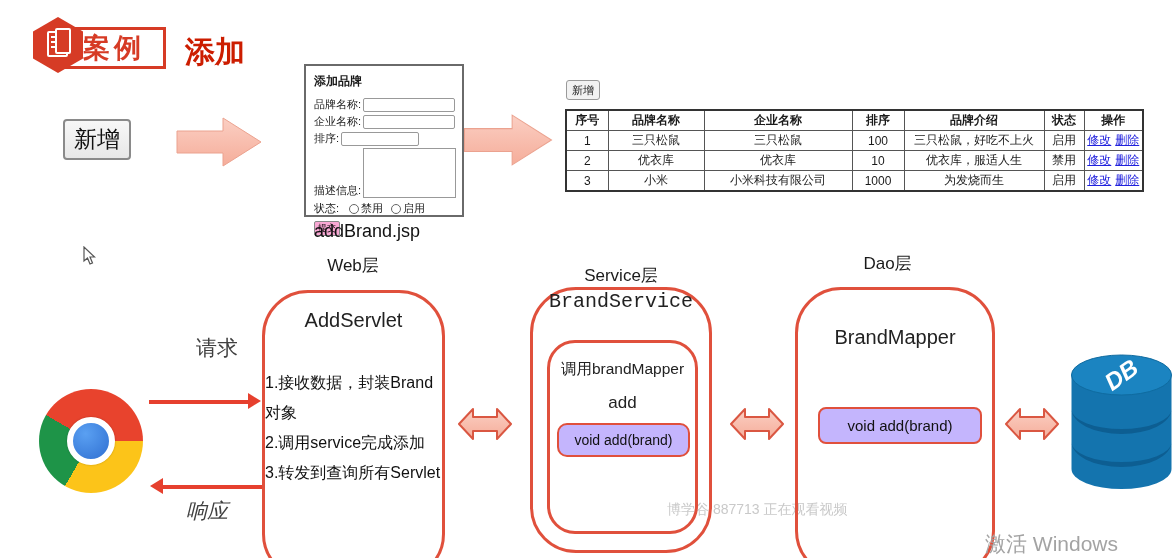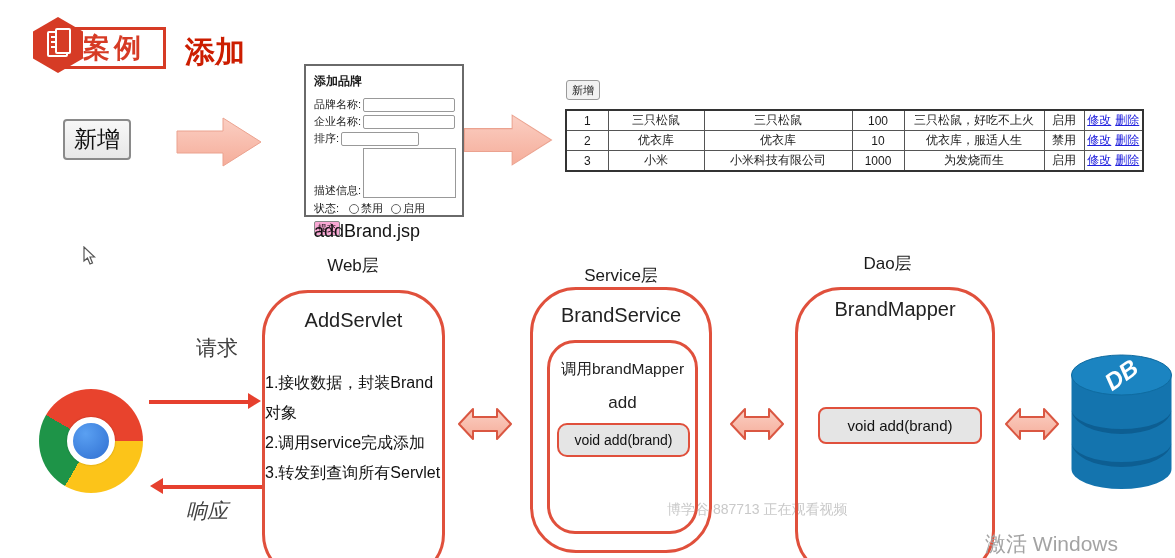--- a/index.html
+++ b/index.html
@@ -50,21 +50,21 @@
   .brand-table{border:2px solid #333;}
   .brand-table th{font-weight:bold;background:#fff;}
   .tlink{color:#2121dd;text-decoration:underline;cursor:pointer;margin:0 2px;}
 
   
   .layer-title{font-size:17px;color:#1a1a1a;text-align:center;}
   .layer-box{border:3.5px solid #e0503c;border-radius:46px;background:transparent;box-sizing:border-box;z-index:2;}
   .box-title{text-align:center;font-size:20px;color:#222;}
   .web-lines{font-size:16px;line-height:30px;color:#111;padding-left:0;white-space:nowrap;}
   .inner-box{border:3px solid #e0503c;border-radius:28px;background:transparent;box-sizing:border-box;}
-  .mini-box{border:2.5px solid #e0503c;border-radius:10px;background:#e5e5e5;box-sizing:border-box;
+  .mini-box{border:2.5px solid #e0503c;border-radius:10px;background:#c4b5fd;box-sizing:border-box;
         display:flex;align-items:center;justify-content:center;font-size:15px;color:#111;}
 
   .req-line{height:3.5px;background:#e6402e;z-index:2;}
   .req-line .head-r{position:absolute;right:-12px;top:-7px;width:0;height:0;
         border-left:13px solid #e6402e;border-top:8.5px solid transparent;border-bottom:8.5px solid transparent;}
   .req-line .head-l{position:absolute;left:-12px;top:-7px;width:0;height:0;
         border-right:13px solid #e6402e;border-top:8.5px solid transparent;border-bottom:8.5px solid transparent;}
   .flow-label{font-size:21px;color:#404040;}
 
   
@@ -150,20 +150,29 @@
     <colgroup>
       <col style="width:42px">
         <col style="width:96px">
         <col style="width:148px">
         <col style="width:52px">
       <col style="width:140px">
         <col style="width:40px">
         <col style="width:59px">
     </colgroup>
     <tbody>
+        <tr>
+      <th>序号</th>
+      <th>品牌名称</th>
+      <th>企业名称</th>
+      <th>排序</th>
+      <th>品牌介绍</th>
+      <th>状态</th>
+      <th>操作</th>
+    </tr>
     <tr>
       <td>1</td>
       <td>三只松鼠</td>
       <td>三只松鼠</td>
       <td>100</td>
       <td>三只松鼠，好吃不上火</td>
       <td>启用</td>
       <td><span class="tlink">修改</span><span class="tlink">删除</span></td>
     </tr>
     <tr>
@@ -199,30 +208,30 @@
     <div class="box-title" style="margin-top:16px;">AddServlet</div>
     <div class="web-lines" style="margin-top:36px;">
       <div>1.接收数据，封装Brand</div>
       <div>对象</div>
       <div>2.调用service完成添加</div>
       <div>3.转发到查询所有Servlet</div>
     </div>
   </div>
 
   <div class="abs layer-box" style="left:530px;top:287px;width:182px;height:266px;">
-    <div class="box-title" style="margin-top:14px;">BrandService</div>
+    <div class="box-title" style="font-family:Liberation Mono, monospace;">BrandService</div>
     <div class="inner-box" style="position:absolute;left:14px;top:50px;width:151px;height:194px;">
       <div class="box-title" style="margin-top:16px;font-size:15.5px;">调用brandMapper</div>
       <div class="box-title" style="margin-top:13px;font-size:17px;">add</div>
       <div class="mini-box" style="position:absolute;left:7px;top:80px;width:133px;height:34px;font-size:14px;">void add(brand)</div>
     </div>
   </div>
 
   <div class="abs layer-box" style="left:795px;top:287px;width:200px;height:290px;">
-    <div class="box-title" style="margin-top:8px;">BrandMapper</div>
+    <div class="box-title" style="margin-top:36px;">BrandMapper</div>
     <div class="mini-box" style="position:absolute;left:20px;top:117px;width:164px;height:37px;border-radius:8px;">void add(brand)</div>
   </div>
 
   <div class="abs chrome" style="left:39px;top:389px;"></div>
 
   <div class="abs flow-label" style="left:196px;top:334px;">请求</div>
   <div class="abs req-line" style="left:149px;top:400px;width:100px;">
     <span class="head-r"></span>
   </div>
   <div class="abs req-line" style="left:162px;top:485px;width:100px;">

